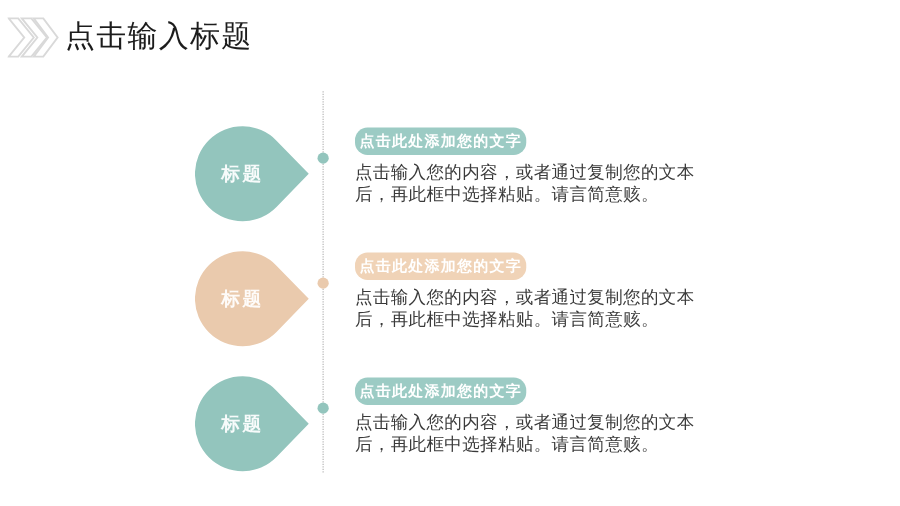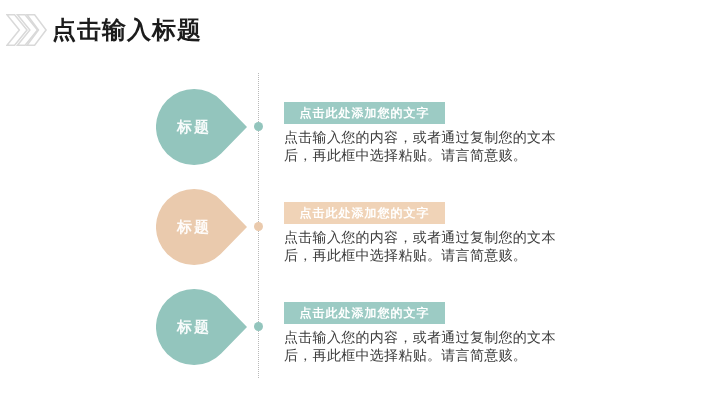--- a/index.html
+++ b/index.html
@@ -31,21 +31,21 @@
   }
   .chevrons path {
     fill: #ffffff;
     stroke: #d9d9d9;
     stroke-width: 1.6;
     stroke-linejoin: miter;
   }
   .slide-title {
     margin: 0 0 0 4px;
     font-size: 24px;
-    font-weight: 700;
+    font-weight: 400;
     letter-spacing: 1px;
     color: #1c1c1c;
     line-height: 34px;
   }
 
   
   .timeline-line {
     position: absolute;
     left: 258px;
     top: 73px;
@@ -61,21 +61,21 @@
     height: 78px;
   }
   .row-1 { top: 88px; }
   .row-2 { top: 188px; }
   .row-3 { top: 288px; }
 
   
   .drop {
     position: absolute;
     left: 156px;
-    top: 0;
+    top: 12px;
     width: 92px;
     height: 78px;
     cursor: pointer;
     font-family: Liberation Serif, serif;
   }
   .drop svg { display: block; width: 92px; height: 78px; }
   .drop path { fill: var(--shape-color); }
   .drop-label {
     position: absolute;
     left: 0;
@@ -98,30 +98,31 @@
     width: 9px;
     height: 9px;
     border-radius: 50%;
     background: var(--shape-color);
   }
 
   .bar {
     position: absolute;
     left: 284px;
     top: 14px;
-    width: 161px;
+    width: 137px;
     height: 22px;
     line-height: 22px;
     text-align: center;
     background: var(--bar-color);
     color: #ffffff;
     font-size: 12px;
     font-weight: 700;
     letter-spacing: 1px;
     cursor: pointer;
+    border-radius: 10px;
   }
 
   .body-text {
     position: absolute;
     left: 284px;
     top: 40px;
     width: 292px;
     margin: 0;
     font-size: 14px;
     line-height: 18px;

